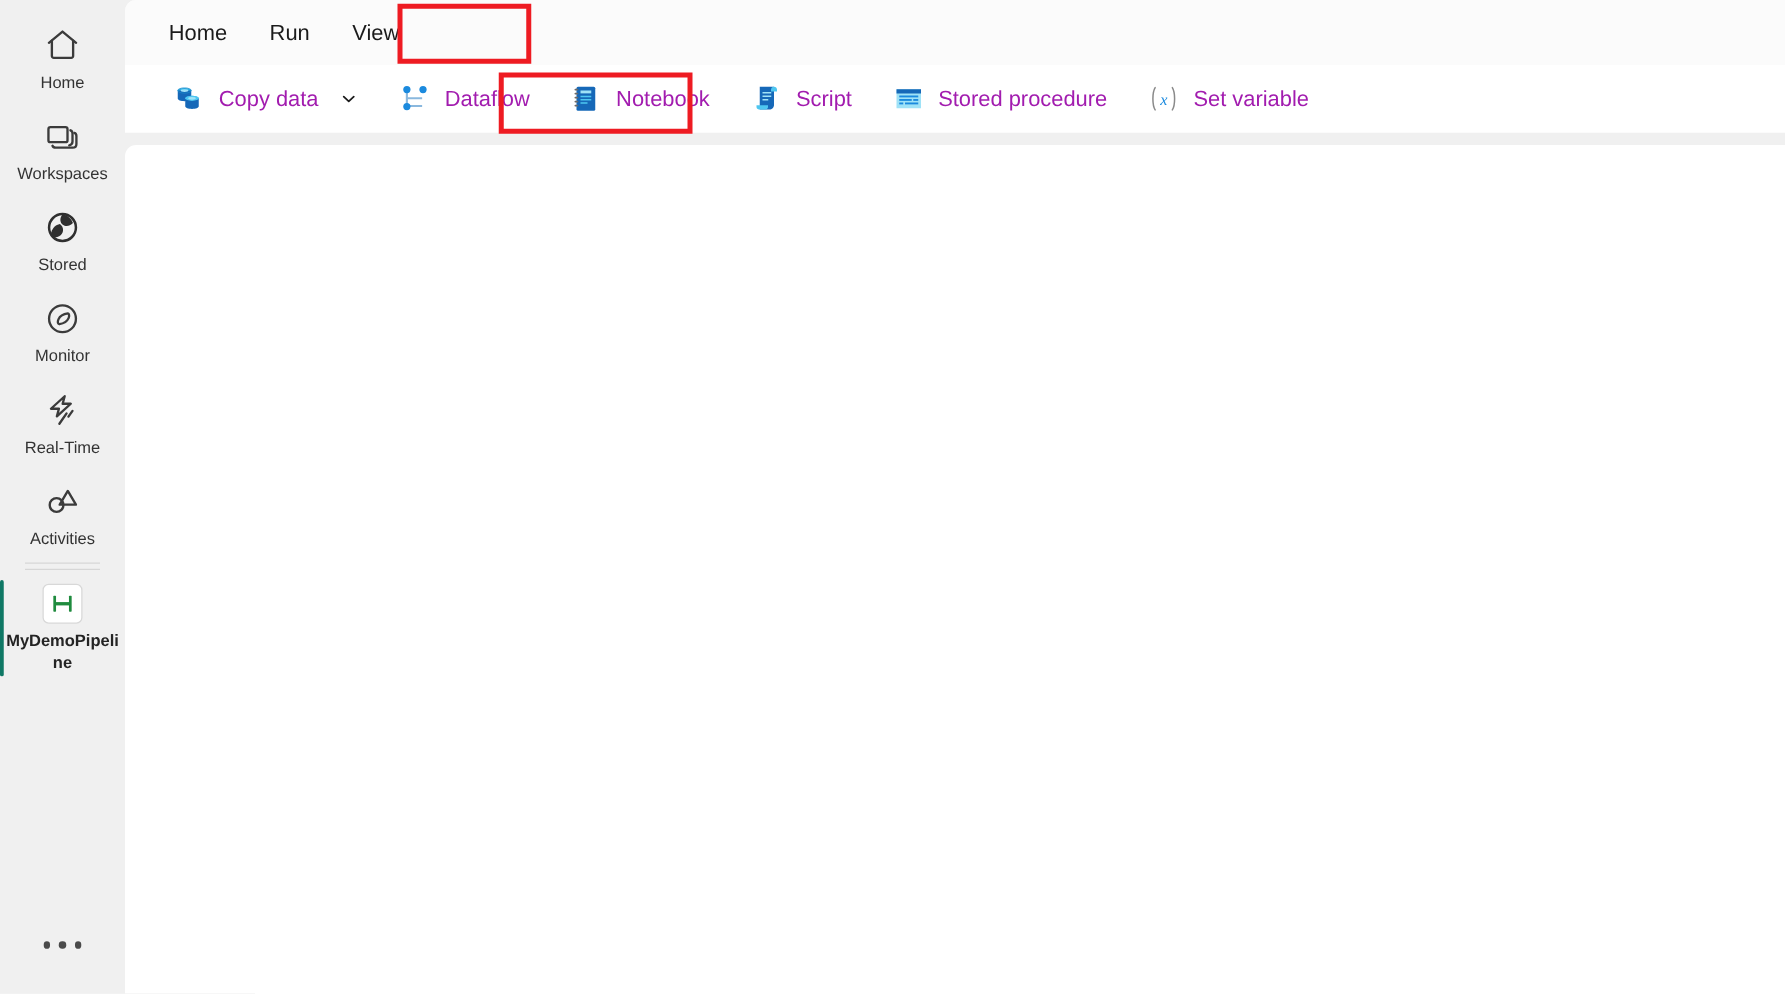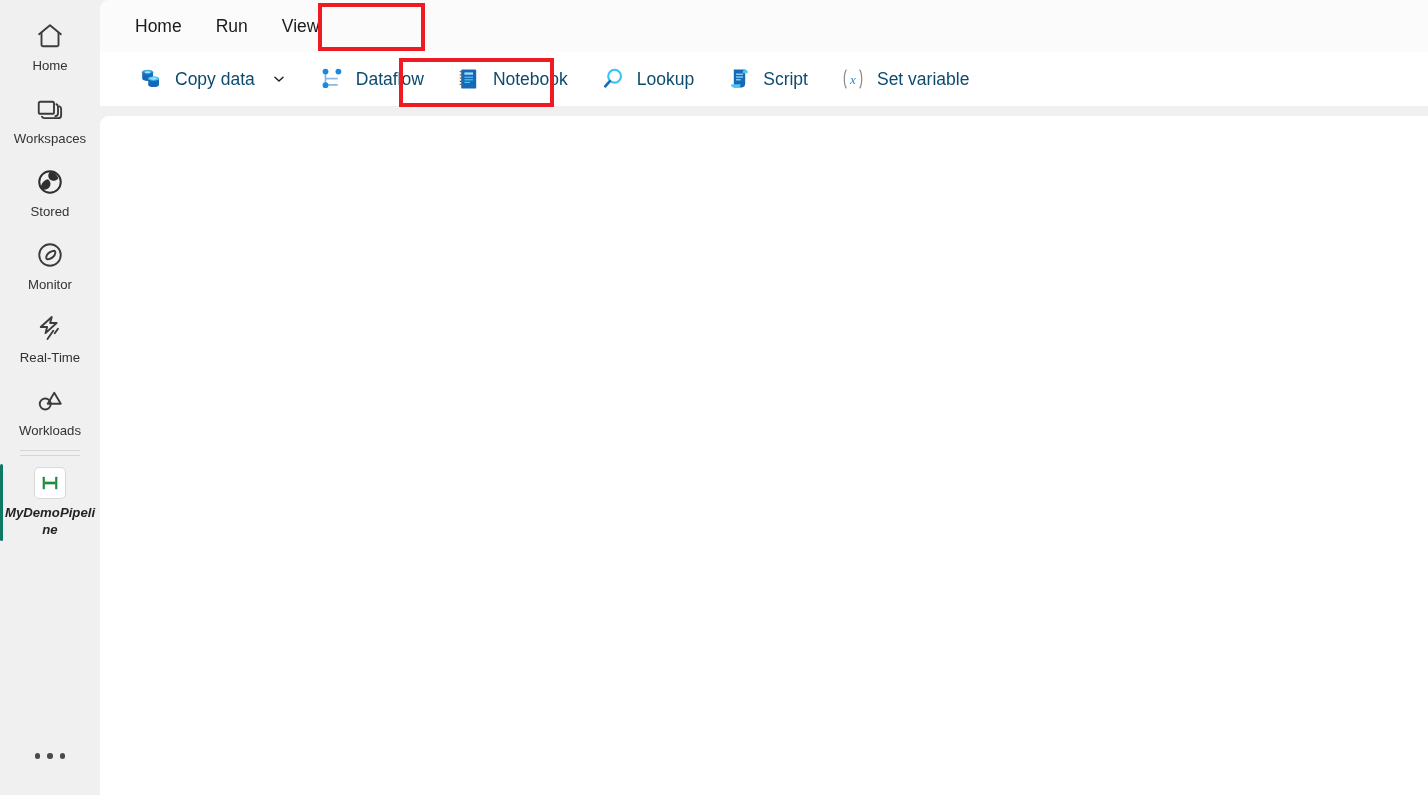--- a/index.html
+++ b/index.html
@@ -43,21 +43,21 @@
     color: #333333;
     text-align: center;
     max-width: 92px;
     word-wrap: break-word;
   }
   .nav-sep {
     width: 60px; height: 1px;
     background: #d6d6d6;
     margin: 2px 0 2px 0;
   }
-  .nav-item.active .nav-label { font-weight: bold; color: #242424; font-style: italic; }
+  .nav-item.active .nav-label { font-weight: bold; color: #242424; }
   .accent-bar {
     position: absolute;
     left: 0; top: 6px; bottom: 6px;
     width: 3px;
     background: #0f7865;
     border-radius: 2px;
   }
   .pipeline-iconbox {
     width: 32px; height: 32px;
     background: #ffffff;
@@ -134,21 +134,21 @@
   }
   .tb-item {
     height: 44px;
     display: flex; align-items: center;
     gap: 11px;
     padding: 0 16px;
     cursor: pointer;
     white-space: nowrap;
     position: relative;
   }
-  .tb-label { font-size: 17.5px; color: #0c4a6e; }
+  .tb-label { font-size: 17.5px; color: #a21caf; }
   .tb-icon { width: 26px; height: 26px; display:flex; align-items:center; justify-content:center; flex: 0 0 26px; }
   .tb-icon svg { display:block; }
   .chev { width: 16px; height: 16px; margin-left: 5px; display:flex; align-items:center; justify-content:center; }
 
   
   .gap-strip {
     height: 10px;
     background: #f0f0f0;
     flex: 0 0 10px;
   }
@@ -232,21 +232,21 @@
       <span class="nav-label">Real-Time</span>
     </div>
 
     <div class="nav-item">
       <span class="nav-icon">
         <svg width="30" height="30" viewBox="0 0 24 24" fill="none" stroke="#3b3b3b" stroke-width="1.5" stroke-linejoin="round" stroke-linecap="round">
           <circle cx="8.2" cy="14.4" r="4.4"></circle>
           <path d="M15.4 5.4 20.6 14.2H10.2z"></path>
         </svg>
       </span>
-      <span class="nav-label">Workloads</span>
+      <span class="nav-label">Activities</span>
     </div>
 
     <div class="nav-sep"></div>
 
 
     <div class="nav-sep"></div>
 
     <div class="nav-item active">
       <span class="accent-bar"></span>
       <span class="pipeline-iconbox">
@@ -335,46 +335,53 @@
                 <rect x="3.6" y="11.4" width="3" height="1.3" rx="0.6"></rect>
                 <rect x="3.6" y="14.6" width="3" height="1.3" rx="0.6"></rect>
                 <rect x="3.6" y="17.8" width="3" height="1.3" rx="0.6"></rect>
               </g>
             </svg>
           </span>
           <span class="tb-label">Notebook</span>
         </div>
 
 
-        <div class="tb-item">
-          <span class="tb-icon">
-            <svg width="26" height="26" viewBox="0 0 26 26">
-              <circle cx="14.6" cy="10.2" r="6.4" fill="none" stroke="#34c6f0" stroke-width="2.1"></circle>
-              <path d="M9.9 15.1 5.2 20.4" stroke="#1668b8" stroke-width="2.6" stroke-linecap="round"></path>
-            </svg>
-          </span>
-          <span class="tb-label">Lookup</span>
-        </div>
 
         <div class="tb-item">
           <span class="tb-icon">
             <svg width="26" height="26" viewBox="0 0 26 26">
               <path d="M7.8 3.4h11.4v14.4c0 2.2-1.6 3.8-3.8 3.8H7.8z" fill="#1668b8"></path>
               <path d="M19.2 3.4c-1.4 0-2.4 1-2.4 2.4v1.4h4.8V5.8c0-1.4-1-2.4-2.4-2.4z" fill="#4ec6f0"></path>
               <path d="M5.2 18.2h9.2v1.4c0 1.2-1 2-2.2 2H7.4c-1.3 0-2.2-.8-2.2-2z" fill="#4ec6f0"></path>
               <g fill="#9fe2f7">
                 <rect x="10" y="7.6" width="7" height="1.2"></rect>
                 <rect x="10" y="10.4" width="7" height="1.2"></rect>
                 <rect x="10" y="13.2" width="4.6" height="1.2"></rect>
               </g>
             </svg>
           </span>
           <span class="tb-label">Script</span>
         </div>
 
+        <div class="tb-item">
+          <span class="tb-icon">
+            <svg width="26" height="26" viewBox="0 0 26 26">
+              <rect x="3.2" y="5.4" width="19.6" height="15.2" fill="#9fe2f7"></rect>
+              <rect x="3.2" y="5.4" width="19.6" height="3.4" fill="#1668b8"></rect>
+              <g fill="#1b8ade">
+                <rect x="5.4" y="10.4" width="15.2" height="1.5"></rect>
+                <rect x="5.4" y="13.2" width="10" height="1.5"></rect>
+                <rect x="16.6" y="13.2" width="4" height="1.5"></rect>
+                <rect x="5.4" y="16" width="3.2" height="1.5"></rect>
+                <rect x="10" y="16" width="10.6" height="1.5"></rect>
+              </g>
+            </svg>
+          </span>
+          <span class="tb-label">Stored procedure</span>
+        </div>
 
         <div class="tb-item">
           <span class="tb-icon">
             <svg width="28" height="26" viewBox="0 0 28 26">
               <path d="M6.6 3.4C4 7.4 4 18.6 6.6 22.6" fill="none" stroke="#8a8a8a" stroke-width="1.3" stroke-linecap="round"></path>
               <path d="M21.4 3.4c2.6 4 2.6 15.2 0 19.2" fill="none" stroke="#8a8a8a" stroke-width="1.3" stroke-linecap="round"></path>
               <text x="14" y="18" font-family="'Liberation Serif', serif" font-style="italic" font-size="14" fill="#1b8ade" text-anchor="middle">x</text>
             </svg>
           </span>
           <span class="tb-label">Set variable</span>

